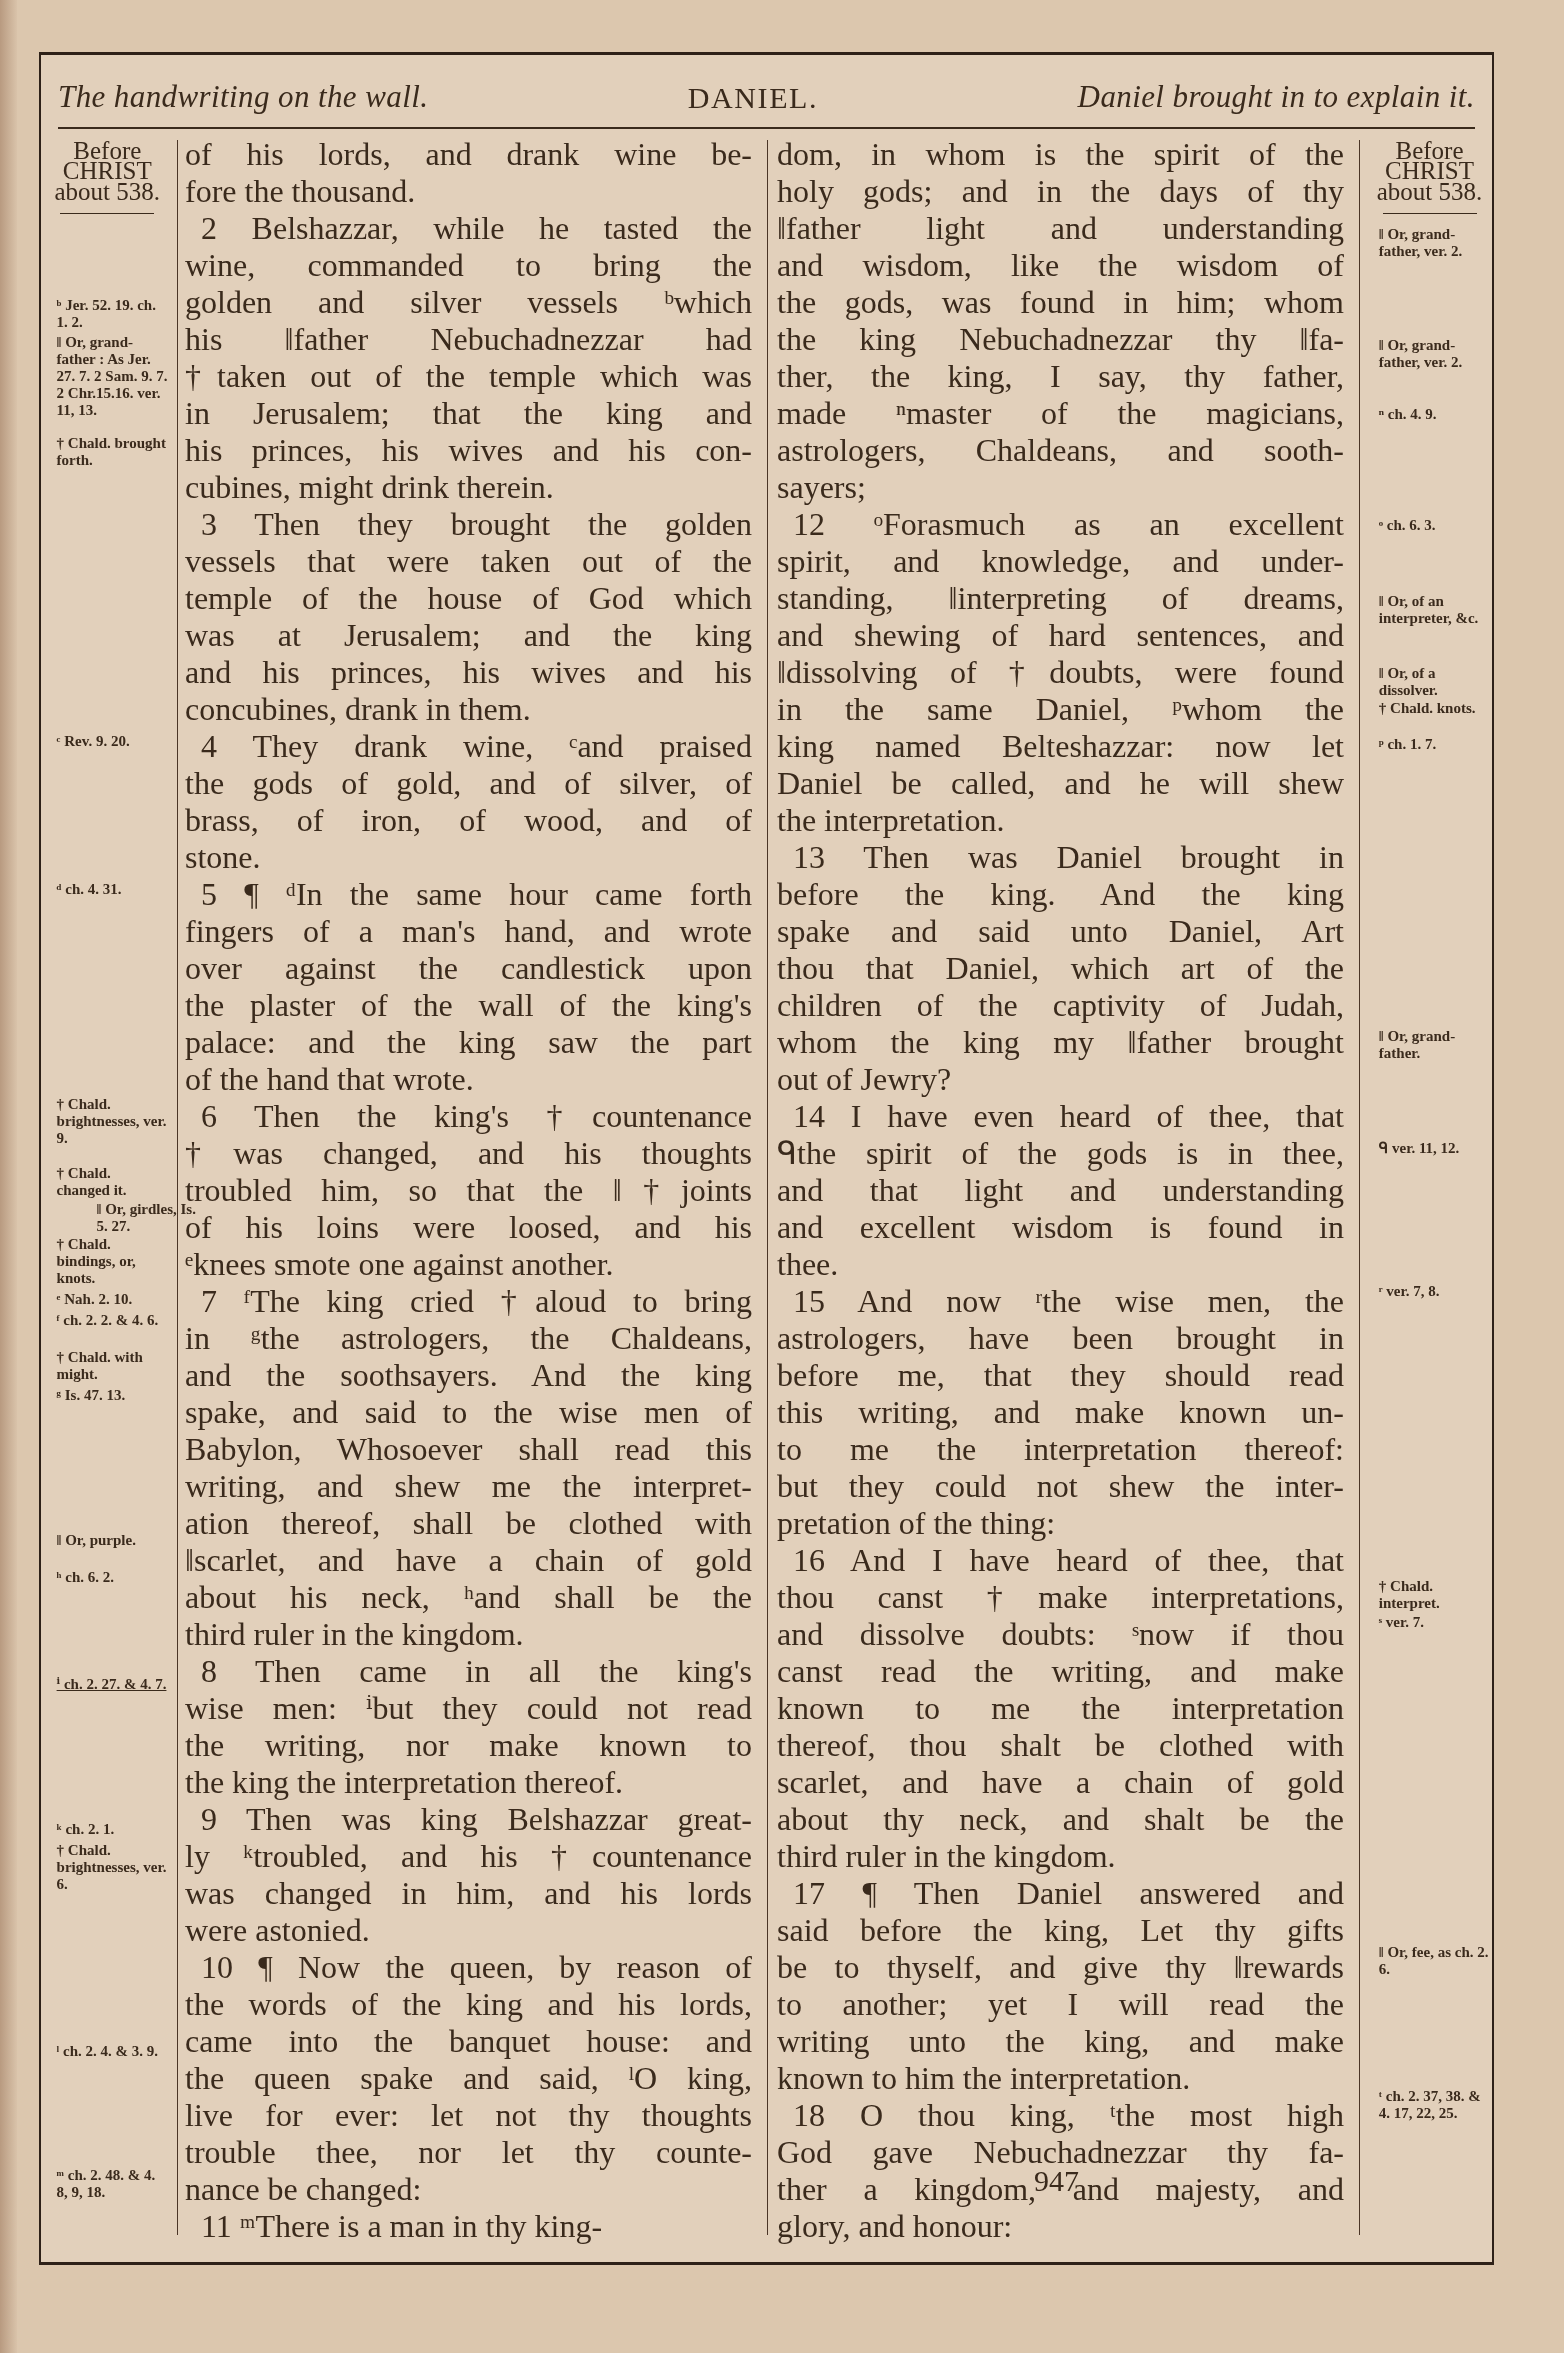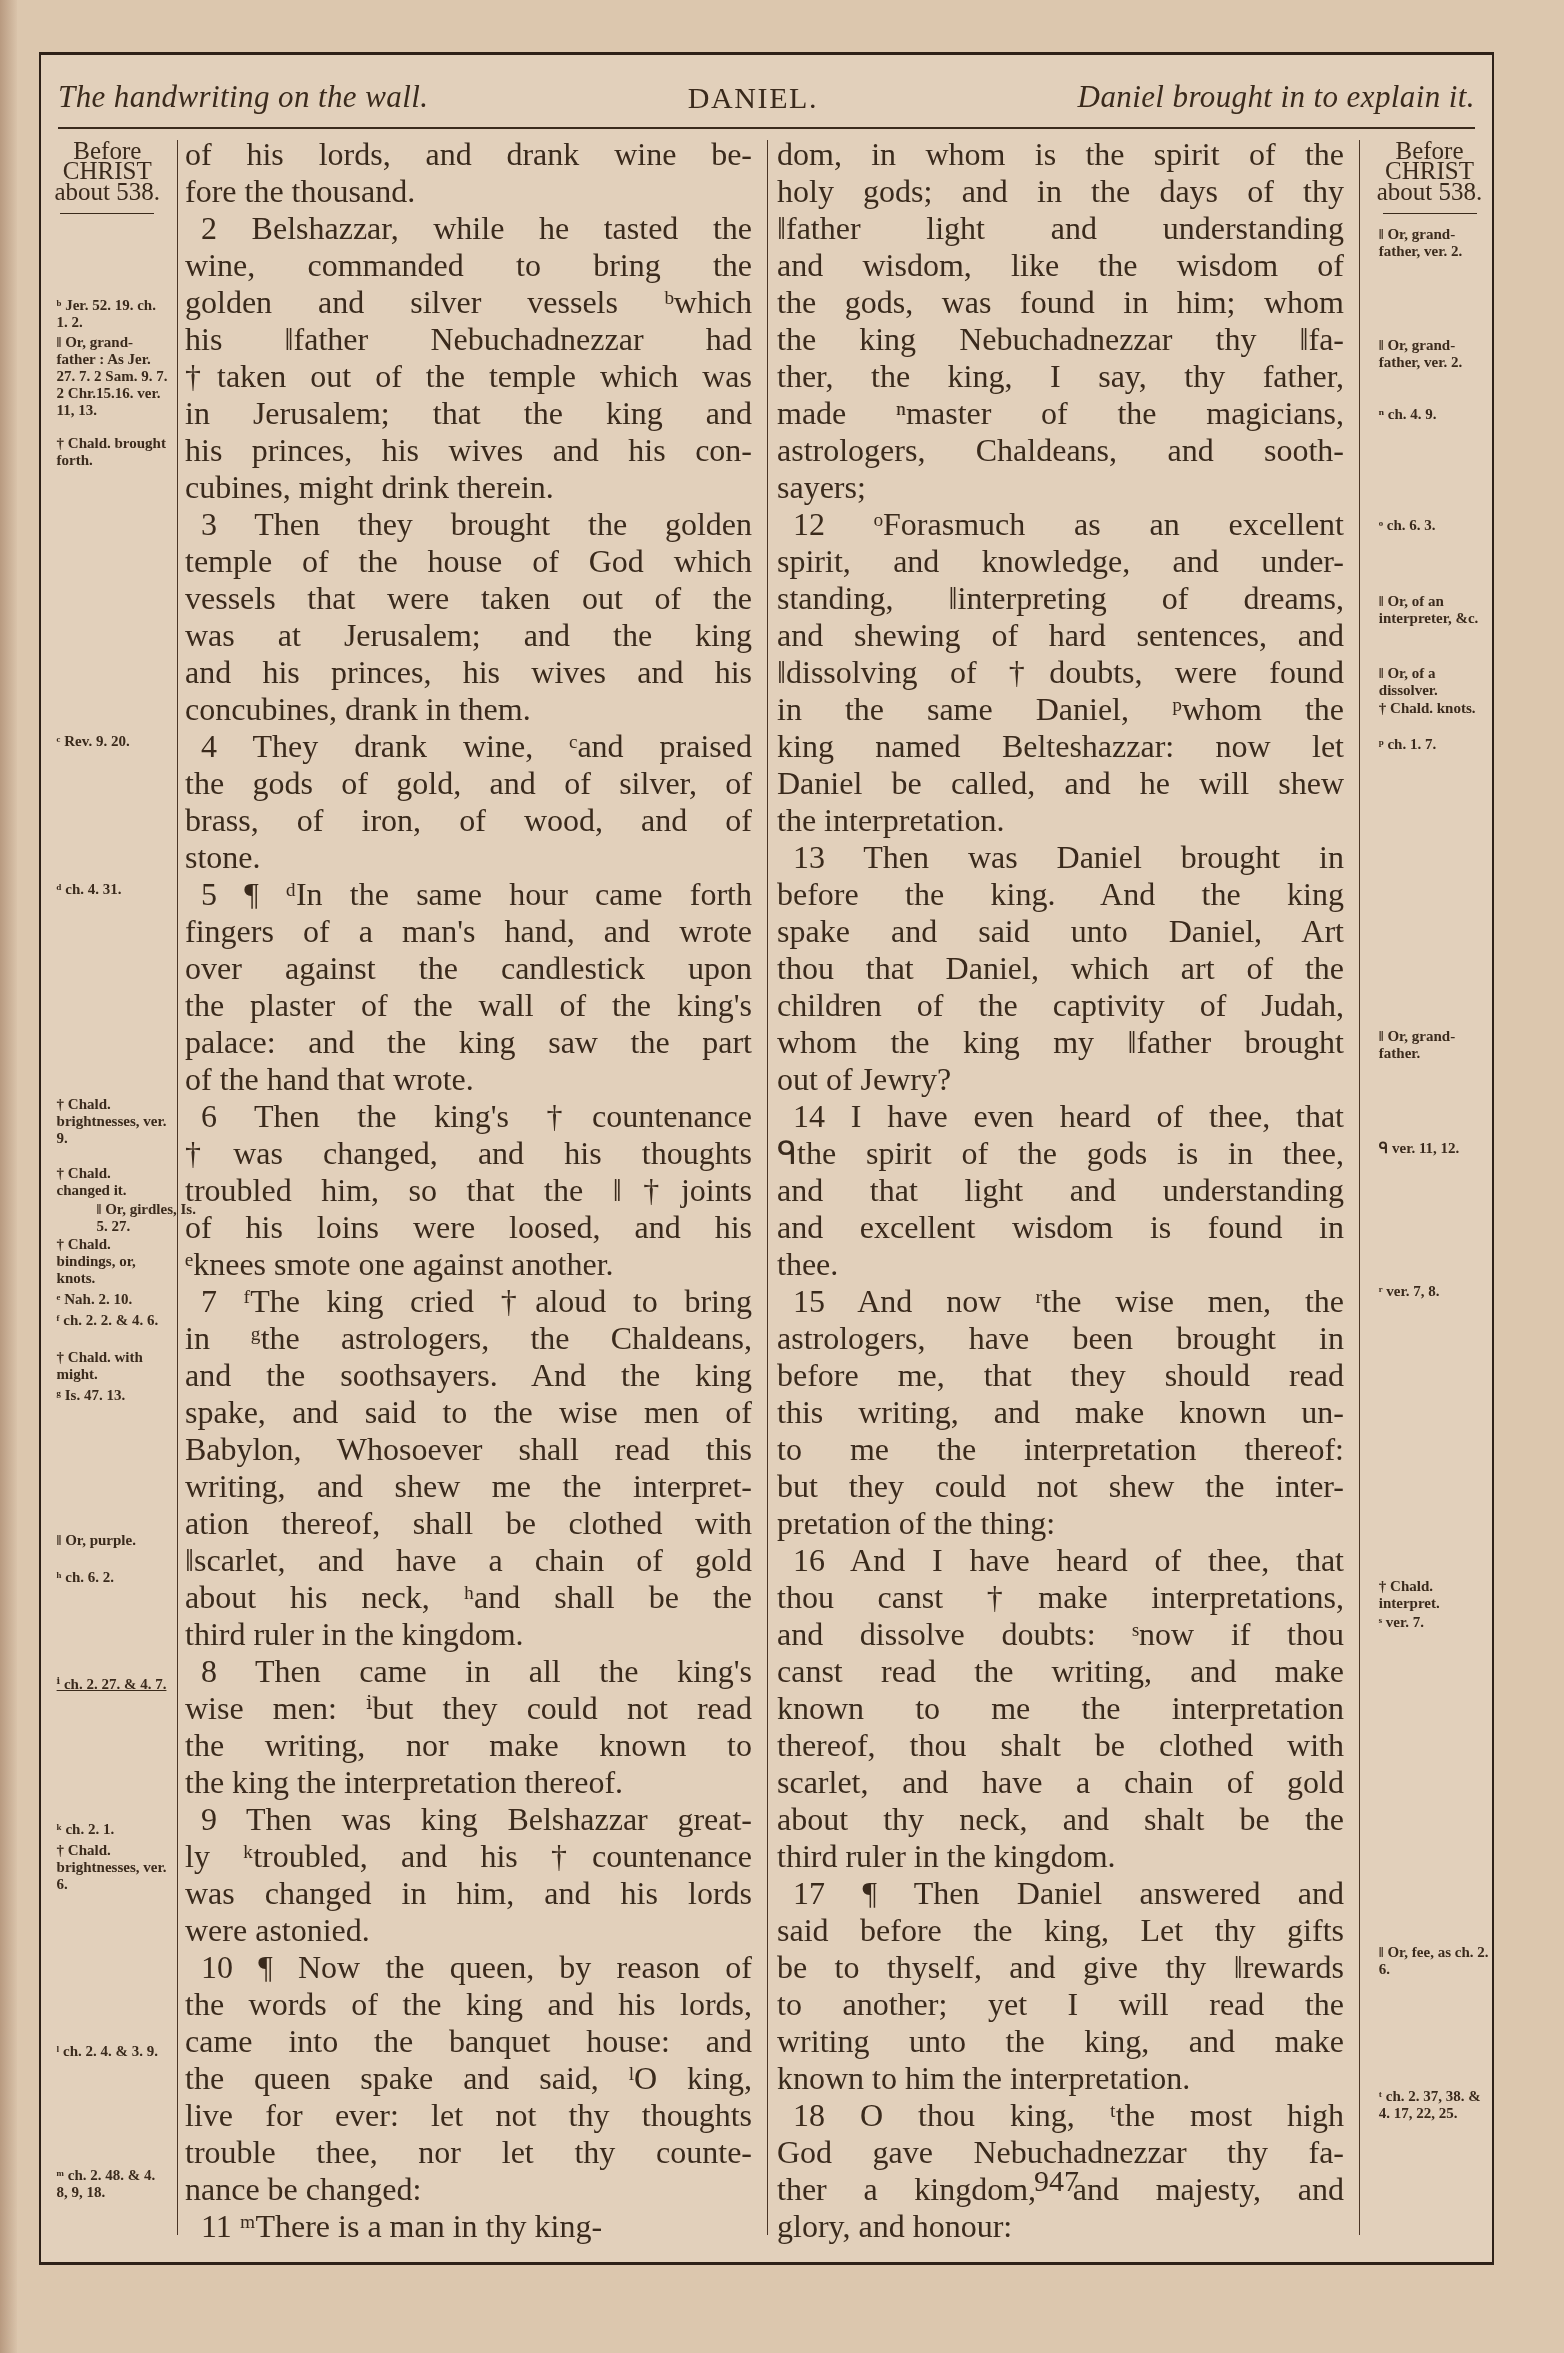--- a/index.html
+++ b/index.html
@@ -119,22 +119,22 @@
       <span class="ln last">fore the thousand.</span>
       <span class="ln"> 2 Belshazzar, while he tasted the</span>
       <span class="ln">wine, commanded to bring the</span>
       <span class="ln">golden and silver vessels ᵇwhich</span>
       <span class="ln">his ‖father Nebuchadnezzar had</span>
       <span class="ln">†taken out of the temple which was</span>
       <span class="ln">in Jerusalem; that the king and</span>
       <span class="ln">his princes, his wives and his con-</span>
       <span class="ln last">cubines, might drink therein.</span>
       <span class="ln"> 3 Then they brought the golden</span>
+      <span class="ln">vessels that were taken out of the</span>
       <span class="ln">temple of the house of God which</span>
-      <span class="ln">vessels that were taken out of the</span>
       <span class="ln">was at Jerusalem; and the king</span>
       <span class="ln">and his princes, his wives and his</span>
       <span class="ln last">concubines, drank in them.</span>
       <span class="ln"> 4 They drank wine, ᶜand praised</span>
       <span class="ln">the gods of gold, and of silver, of</span>
       <span class="ln">brass, of iron, of wood, and of</span>
       <span class="ln last">stone.</span>
       <span class="ln"> 5 ¶ ᵈIn the same hour came forth</span>
       <span class="ln">fingers of a man's hand, and wrote</span>
       <span class="ln">over against the candlestick upon</span>

